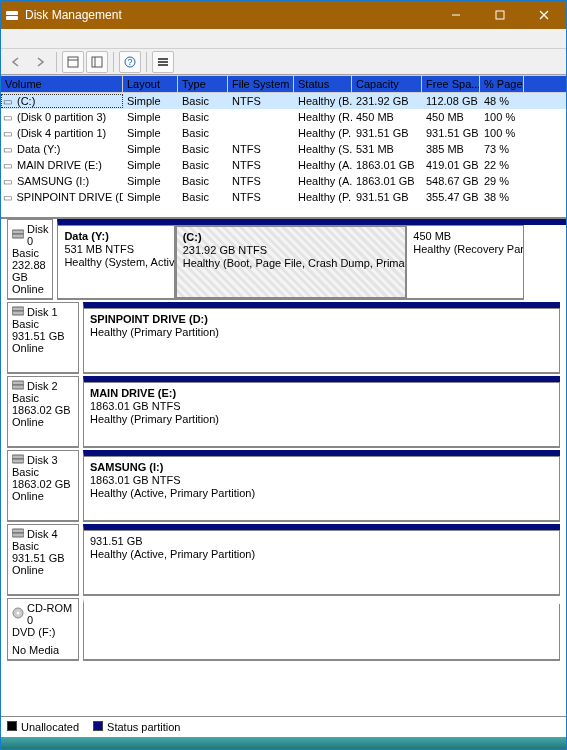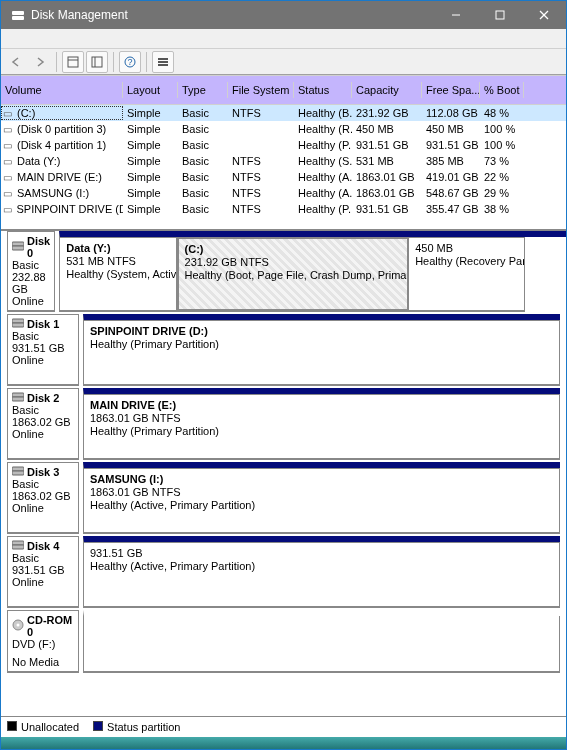--- a/index.html
+++ b/index.html
@@ -9,26 +9,26 @@
     font-size: 11px;
     background: #fff;
     width: 567px;
     height: 750px;
     display: flex;
     flex-direction: column;
     border: 1px solid #1979ca;
     overflow: hidden;
   }
   .titlebar {
-    background: #737373;
+    background: #a16207;
     color: #fff;
     height: 28px;
     display: flex;
     align-items: center;
-    padding-left: 10px;
+    padding-left: 4px;
     font-size: 12px;
   }
   .titlebar .app-icon {
     width: 14px; height: 14px; margin-right: 6px;
     display:inline-flex;align-items:center;justify-content:center;
   }
   .win-controls { margin-left: auto; display: flex; }
   .win-btn {
     width: 44px; height: 28px;
     display: flex; align-items: center; justify-content: center;
@@ -65,22 +65,22 @@
     border-bottom: 2px solid #888;
     overflow: auto;
   }
   .vol-header, .vol-row {
     display: grid;
     grid-template-columns: 122px 55px 50px 66px 58px 70px 58px 44px;
     align-items: center;
     height: 16px;
   }
   .vol-header {
-    height: 30px;
-    background: #c4b5fd;
+    height: 18px;
+    background: #1d4ed8;
     border-bottom: 1px solid #d0d0d0;
     border-top: 1px solid #d0d0d0;
   }
   .vol-header > div {
     padding: 2px 4px;
     border-right: 1px solid #d0d0d0;
     font-weight: normal;
     white-space: nowrap; overflow:hidden;
   }
   .vol-row > div {
@@ -109,21 +109,21 @@
   .disk-block.short{min-height:52px;}
   .disk-side {
     width: 72px;
     border: 1px solid #888;
     border-bottom:2px solid #888;
     padding: 3px 4px;
     display:flex;flex-direction:column;
     margin-right:4px;
     background:#fff;
   }
-  .disk-side .dtitle{ display:flex;align-items:center;gap:3px;font-weight:bold;}
+  .disk-side .dtitle{ display:flex;align-items:center;gap:3px;font-weight:normal;}
   .disk-parts {
     flex:1;
     display:flex;
     border-top: 6px solid #040b7a;
     border-left:1px solid #888;
   }
   .part {
     border: 1px solid #888;
     border-left:none;
     border-bottom:2px solid #888;
@@ -234,21 +234,21 @@
 
 <div class="vol-list">
   <div class="vol-header">
     <div>Volume</div>
     <div>Layout</div>
     <div>Type</div>
     <div>File System</div>
     <div>Status</div>
     <div>Capacity</div>
     <div>Free Spa...</div>
-    <div>% Boot</div>
+    <div>% Page</div>
   </div>
   <div class="body-rows" id="vol-rows">
       <div class="vol-row selected">
         <div class="vname">
           <span class="drive-ico">▭</span>
           <span>(C:)</span>
         </div>
         <div>Simple</div>
         <div>Basic</div>
         <div>NTFS</div>

